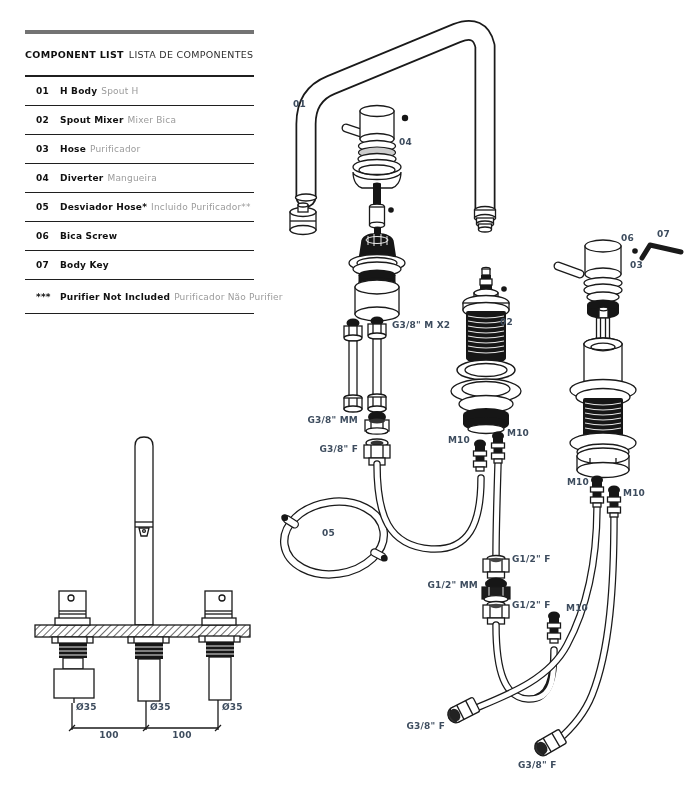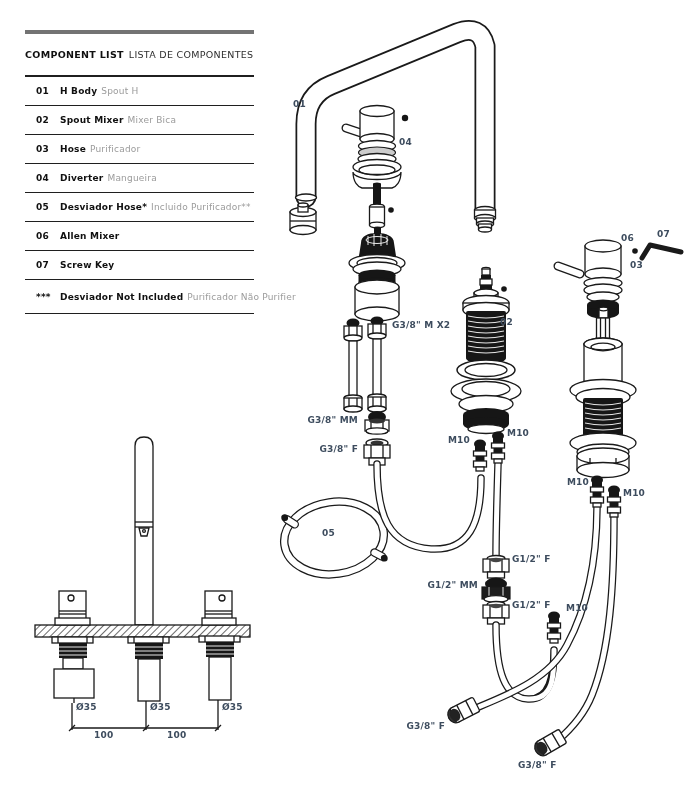--- a/index.html
+++ b/index.html
@@ -13,21 +13,21 @@
   .t-pt{color:#2e2e2e;}
   .cl-row{height:28px;display:flex;align-items:center;border-bottom:1.8px solid #1f1f1f;font-size:9px;letter-spacing:.2px;white-space:nowrap;}
   .cl-row:last-child{height:33px;}
   .num{font-weight:bold;width:24px;margin-left:11px;color:#101010;flex:none;}
   .en{font-weight:bold;color:#101010;}
   .pt{color:#9b9b9b;margin-left:4px;}
 
   
   .lbl{position:absolute;font-weight:bold;font-size:9px;color:#3d4c5e;letter-spacing:.2px;white-space:nowrap;}
   .lbl.ra{text-align:right;}
-  .lbl.ctr{}
+  .lbl.ctr{text-align:center;}
 
   
   .ln{fill:none;stroke:#1a1a1a;stroke-width:1.3;}
   .fw{fill:#ffffff;stroke:#1a1a1a;stroke-width:1.3;}
   .fg{fill:#cccccc;stroke:#1a1a1a;stroke-width:1.2;}
   .fb{fill:#161616;stroke:none;}
   .tho{fill:none;stroke:#1a1a1a;stroke-linecap:round;stroke-linejoin:round;stroke-width:7.5;}
   .thi{fill:none;stroke:#ffffff;stroke-linecap:round;stroke-linejoin:round;stroke-width:5;}
   .wl{fill:none;stroke:#ffffff;stroke-width:.9;}
 </style>
@@ -409,31 +409,31 @@
     <span class="en">Diverter</span>
     <span class="pt">Mangueira</span>
   </div>
   <div class="cl-row">
     <span class="num">05</span>
     <span class="en">Desviador Hose*</span>
     <span class="pt">Incluido Purificador**</span>
   </div>
   <div class="cl-row">
     <span class="num">06</span>
-    <span class="en">Allen Mixer</span>
+    <span class="en">Bica Screw</span>
     <span class="pt"></span>
   </div>
   <div class="cl-row">
     <span class="num">07</span>
-    <span class="en">Screw Key</span>
+    <span class="en">Body Key</span>
     <span class="pt"></span>
   </div>
   <div class="cl-row">
     <span class="num">***</span>
-    <span class="en">Desviador Not Included</span>
+    <span class="en">Purifier Not Included</span>
     <span class="pt">Purificador Não Purifier</span>
   </div>
 </div>
 
 <span class="lbl" style="left:293px;top:99px;">01</span>
 <span class="lbl" style="left:399px;top:137px;">04</span>
 <span class="lbl" style="left:500px;top:317px;">02</span>
 <span class="lbl" style="left:621px;top:233px;">06</span>
 <span class="lbl" style="left:657px;top:229px;">07</span>
 <span class="lbl" style="left:630px;top:260px;">03</span>

